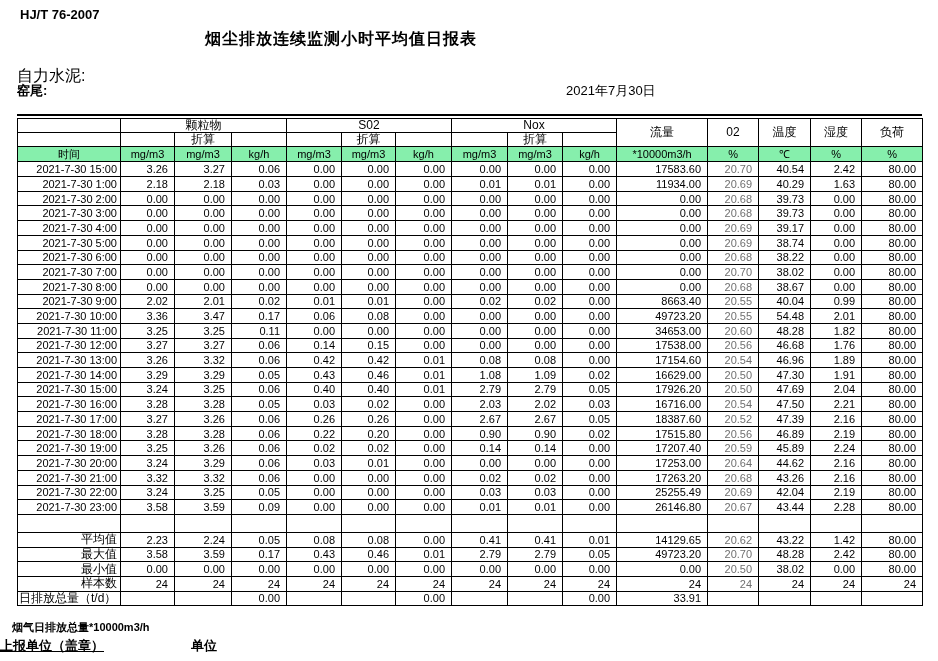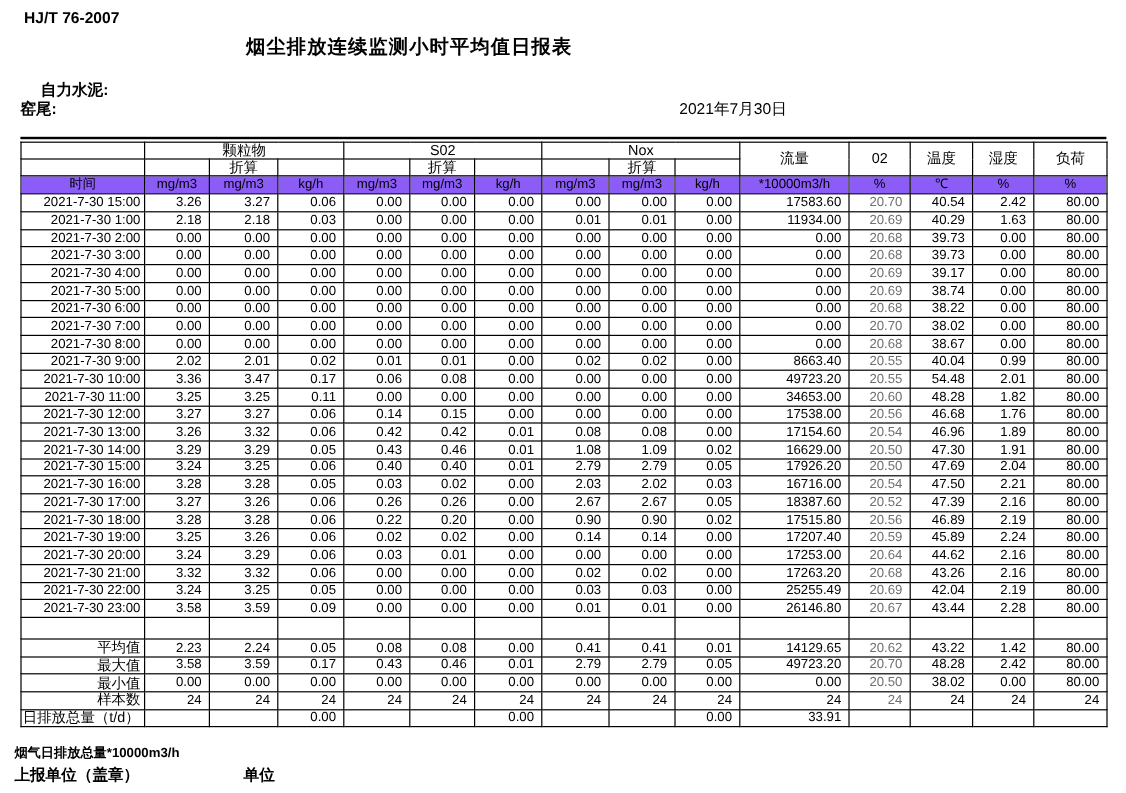--- a/index.html
+++ b/index.html
@@ -2,35 +2,35 @@
 <html><head>
 <meta charset="utf-8">
 <style>
   * { margin:0; padding:0; box-sizing:border-box; }
   html,body { width:938px; height:661px; background:#ffffff; color:#000;
               font-family:"Liberation Sans", sans-serif; }
   body { position:relative; overflow:hidden; }
   .abs { position:absolute; white-space:nowrap; }
   .std-code   { left:20px;  top:7px;  font-size:13px; font-weight:bold; }
   .title      { left:205px; top:29px; font-size:16px; font-weight:bold; letter-spacing:1px; }
-  .company    { left:34px;  top:66px; font-size:13px; font-weight:bold; }
+  .company    { left:17px;  top:66px; font-size:16px; font-weight:normal; }
   .station-ln { left:17px;  top:82px; font-size:13px; font-weight:bold; }
   .date       { position:absolute; left:549px; top:0; font-weight:normal; font-size:13px; }
   .topline    { left:17px;  top:114px; width:905px; height:0; border-top:2px solid #000; }
   .footer1    { left:12px;  top:620px; font-size:11px; font-weight:bold; }
-  .footer2    { left:12px;  top:637px; font-size:13px; font-weight:bold; }
+  .footer2    { left:0;  top:637px; font-size:13px; font-weight:bold;text-decoration:underline; }
   .unit-lbl   { position:absolute; left:191px; top:0; }
 
   table.report { position:absolute; left:17px; top:118px; width:905px;
                  border-collapse:collapse; table-layout:fixed; }
   td { border:1px solid #000; font-size:11px; line-height:1.1;
        overflow:hidden; white-space:nowrap; padding:0; }
   thead td { text-align:center; }
   tr.h1 td, tr.h2 td { height:14px; font-size:12px; }
-  tr.units td { height:15px; background:#8b5cf6; font-size:11px; }
+  tr.units td { height:15px; background:#86efac; font-size:11px; }
   tbody tr { height:14.7px; }
   tr.spacer { height:18px; }
   .num  { text-align:right; padding-right:6px; }
   .o2   { color:#707070; }
   .time-cell { text-align:right; padding-right:3px; }
   .sum-label { text-align:right; padding-right:3px; font-size:12px; }
   .total-label { text-align:left; padding-left:1px; font-size:12px; }
 </style>
 </head>
 <body>

